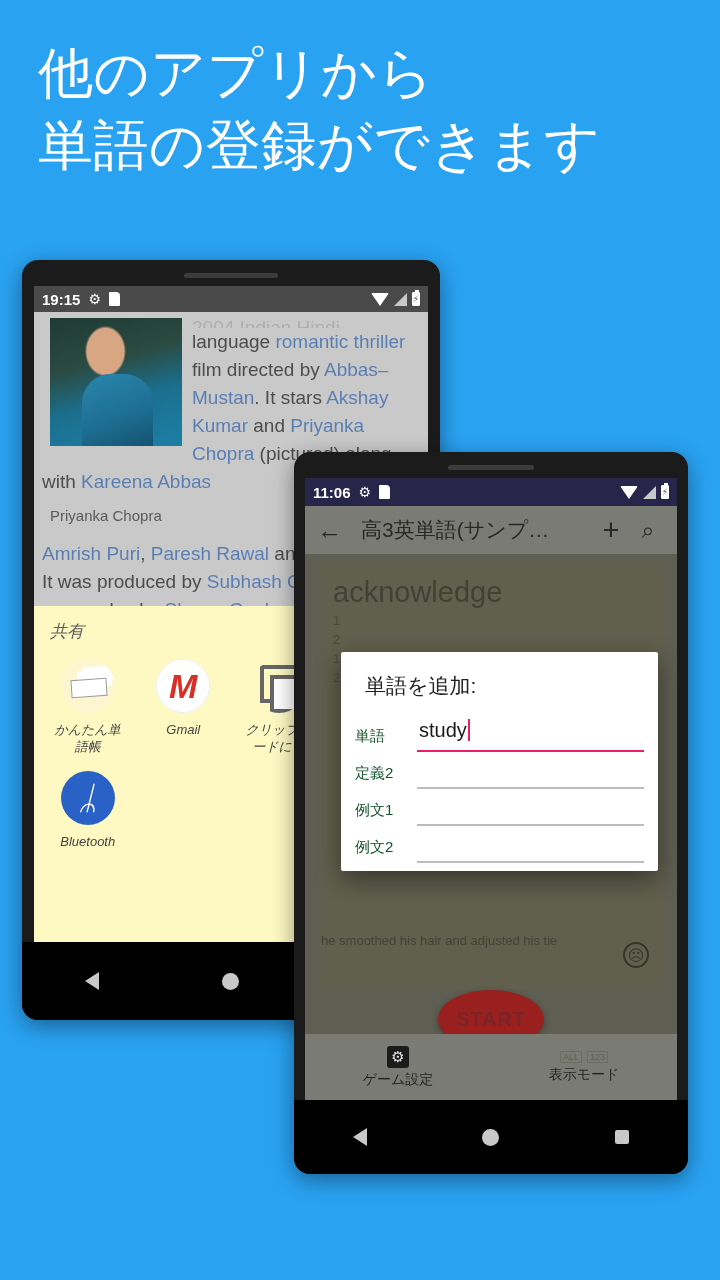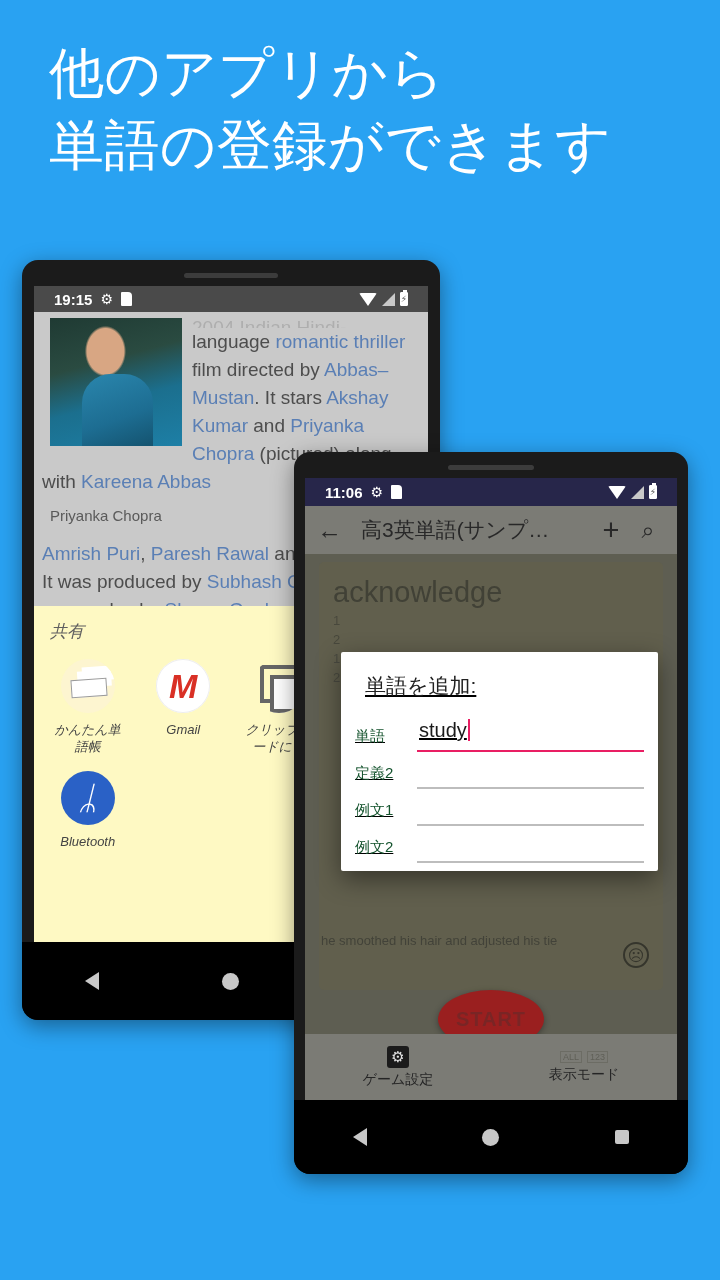--- a/index.html
+++ b/index.html
@@ -6,21 +6,21 @@
   html, body {
     width: 720px; height: 1280px;
     overflow: hidden;
     font-family: "Liberation Sans", "DejaVu Sans", sans-serif;
   }
   body { background: #29a2f2; position: relative; }
 
   
   .headline {
     position: absolute;
-    left: 49px; top: 38px;
+    left: 38px; top: 38px;
     width: 660px;
     color: #ffffff;
     font-size: 55px;
     line-height: 1.30;
     font-weight: 400;
     letter-spacing: 0.5px;
     white-space: pre-line;
   }
 
   
@@ -57,21 +57,21 @@
     border-right: 14px solid #c8c8c8;
   }
   .circ { width: 17px; height: 17px; border-radius: 50%; background: #c8c8c8; }
   .sq { width: 14px; height: 14px; background: #c8c8c8; border-radius: 2px; }
 
   
   .statusbar {
     position: absolute; left: 0; right: 0; top: 0;
     display: flex; align-items: center;
     color: #fff; font-size: 15px; font-weight: bold;
-    padding: 0 20px;
+    padding: 0 8px;
   }
   .sb-left { display: flex; align-items: center; gap: 8px; }
   .sb-right { margin-left: auto; display: flex; align-items: center; gap: 5px; }
   .ic-gear { font-size: 14px; }
   .ic-sd {
     display: inline-block; width: 11px; height: 14px;
     background: #fff; border-radius: 1px 4px 1px 1px; position: relative;
   }
   .ic-wifi {
     width: 0; height: 0;
@@ -233,21 +233,20 @@
   .bb-badges { display: flex; gap: 5px; }
   .bb-badge { font-size: 9px; color: #6d6d63; border: 1px solid #7c7c72; padding: 0 2px; }
 
   
   .scrim { position: absolute; left: 0; right: 0; top: 28px; bottom: 0; background: rgba(0,0,0,0.12); }
   .dialog {
     position: absolute; left: 36px; width: 317px; top: 174px;
     background: #ffffff; border-radius: 2px;
     box-shadow: 0 8px 26px rgba(0,0,0,.45);
     padding: 16px 14px 8px 14px;
-    text-decoration: underline;
   }
   .dlg-title { font-size: 21px; color: #222; padding: 4px 0 10px 10px; }
   .field { display: flex; align-items: flex-end; padding: 9px 0 0 0; }
   .field .flabel { width: 62px; font-size: 15px; color: #14532d; padding-bottom: 6px; }
   .field .fline { flex: 1; position: relative; }
   .field .fval {
     font-size: 20px; color: #1a1a1a; padding: 0 2px 8px 2px; min-height: 26px;
   }
   .field .funder { height: 2px; background: #bdbdbd; }
   .field.active .funder { background: #e91e63; height: 2px; }

